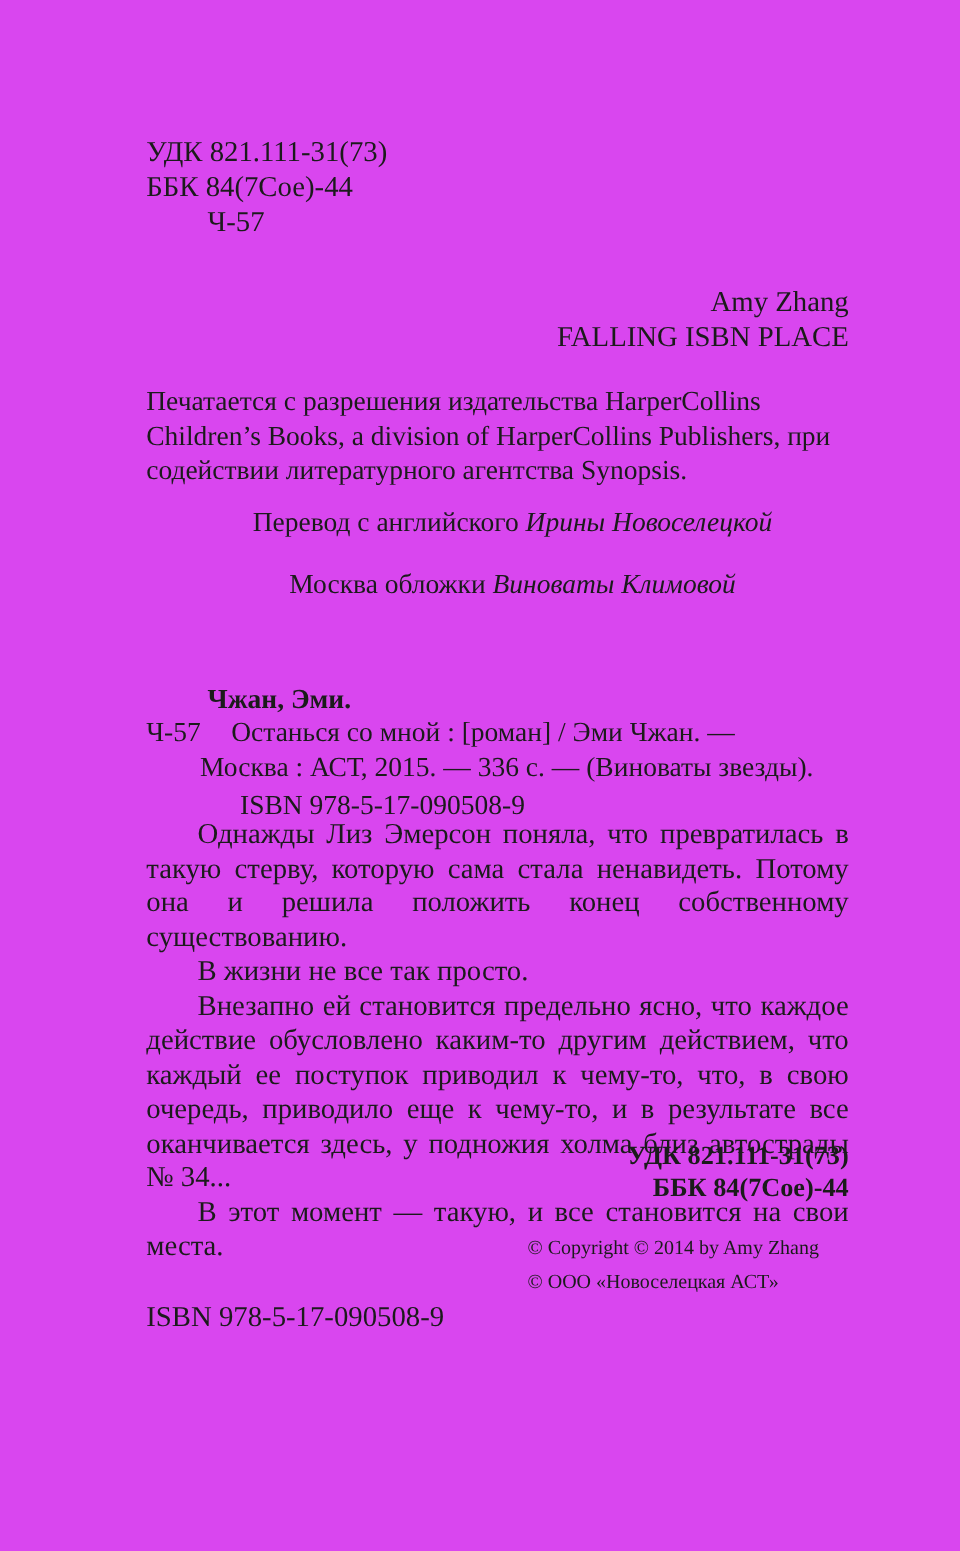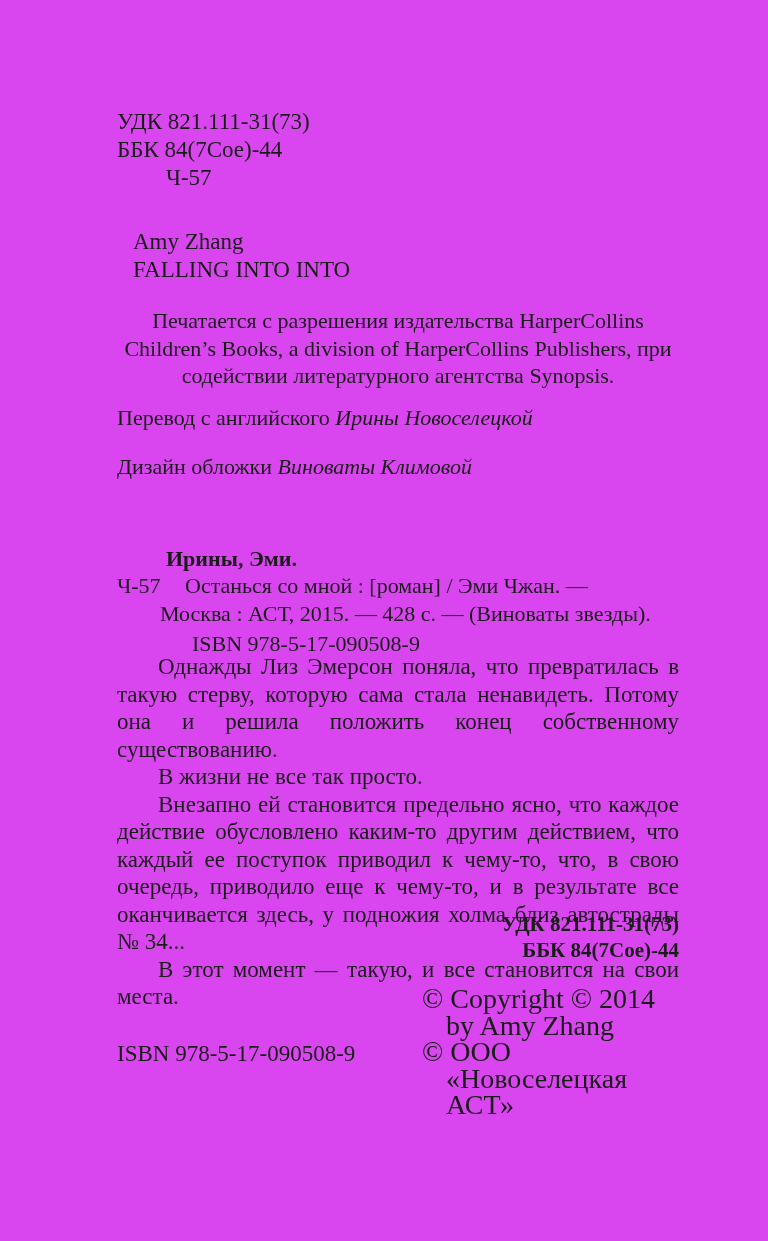--- a/index.html
+++ b/index.html
@@ -30,43 +30,42 @@
     left: 0;
     font-size: 23px;
     line-height: 28px;
   }
   .top-codes .sign-indent { padding-left: 49px; }
 
   
   .title-block {
     position: absolute;
     top: 228px;
-    left: 16px;
-    width: 100%;
-    text-align: left;
+    left: 0;
+    width: 100%;
+    text-align: right;
     font-size: 23px;
     line-height: 28px;
   }
 
   
   .permission {
     position: absolute;
     top: 307px;
     left: 0;
     width: 100%;
+    font-size: 22px;
+    line-height: 27.5px;
+  }
+
+  .credit-line {
+    position: absolute;
+    left: 12px;
+    width: 100%;
     text-align: center;
-    font-size: 22px;
-    line-height: 27.5px;
-  }
-
-  .credit-line {
-    position: absolute;
-    left: 0;
-    width: 100%;
-    text-align: left;
     font-size: 22px;
     line-height: 27px;
   }
   .credit-translation { top: 404px; }
   .credit-cover { top: 453px; }
   .credit-line i { font-style: italic; }
 
   
   .bib-author {
     position: absolute;
@@ -129,21 +128,21 @@
     font-size: 21px;
     line-height: 26px;
   }
 
   
   .copyright-block {
     position: absolute;
     top: 986px;
     left: 305px;
     width: 258px;
-    font-size: 28px;
+    font-size: 16px;
     line-height: 26.5px;
   }
   .copy-item {
     padding-left: 24px;
     text-indent: -24px;
   }
 
   
   .isbn-bottom {
     position: absolute;
@@ -160,38 +159,38 @@
   <div class="content">
 
     <div class="top-codes">
       <div>УДК 821.111-31(73)</div>
       <div>ББК 84(7Сое)-44</div>
       <div class="sign-indent">Ч-57</div>
     </div>
 
     <div class="title-block">
       <div>Amy Zhang</div>
-      <div>FALLING INTO INTO</div>
+      <div>FALLING ISBN PLACE</div>
     </div>
 
     <div class="permission">Печатается с разрешения издательства HarperCollins Children’s Books, a division of HarperCollins Publishers, при содействии литературного агентства Synopsis.</div>
 
     <div class="credit-line credit-translation">
       <span>Перевод с английского </span><i>Ирины Новоселецкой</i>
     </div>
 
     <div class="credit-line credit-cover">
-      <span>Дизайн обложки </span><i>Виноваты Климовой</i>
-    </div>
-
-    <div class="bib-author">Ирины, Эми.</div>
+      <span>Москва обложки </span><i>Виноваты Климовой</i>
+    </div>
+
+    <div class="bib-author">Чжан, Эми.</div>
 
     <div class="bib-entry-wrap">
       <span class="bib-sign">Ч-57</span>
-      <p class="bib-entry">Останься со мной : [роман] / Эми Чжан. — Москва : АСТ, 2015. — 428 с. — (Виноваты звезды).</p>
+      <p class="bib-entry">Останься со мной : [роман] / Эми Чжан. — Москва : АСТ, 2015. — 336 с. — (Виноваты звезды).</p>
     </div>
 
     <div class="bib-isbn">ISBN 978-5-17-090508-9</div>
 
     <div class="annotation">
       <p>Однажды Лиз Эмерсон поняла, что превратилась в такую стерву, которую сама стала ненавидеть. Потому она и решила положить конец собственному существованию.</p>
       <p>В жизни не все так просто.</p>
       <p>Внезапно ей становится предельно ясно, что каждое действие обусловлено каким-то другим действием, что каждый ее поступок приводил к чему-то, что, в свою очередь, приводило еще к чему-то, и в результате все оканчивается здесь, у подножия холма близ автострады № 34...</p>
       <p>В этот момент — такую, и все становится на свои места.</p>
     </div>

